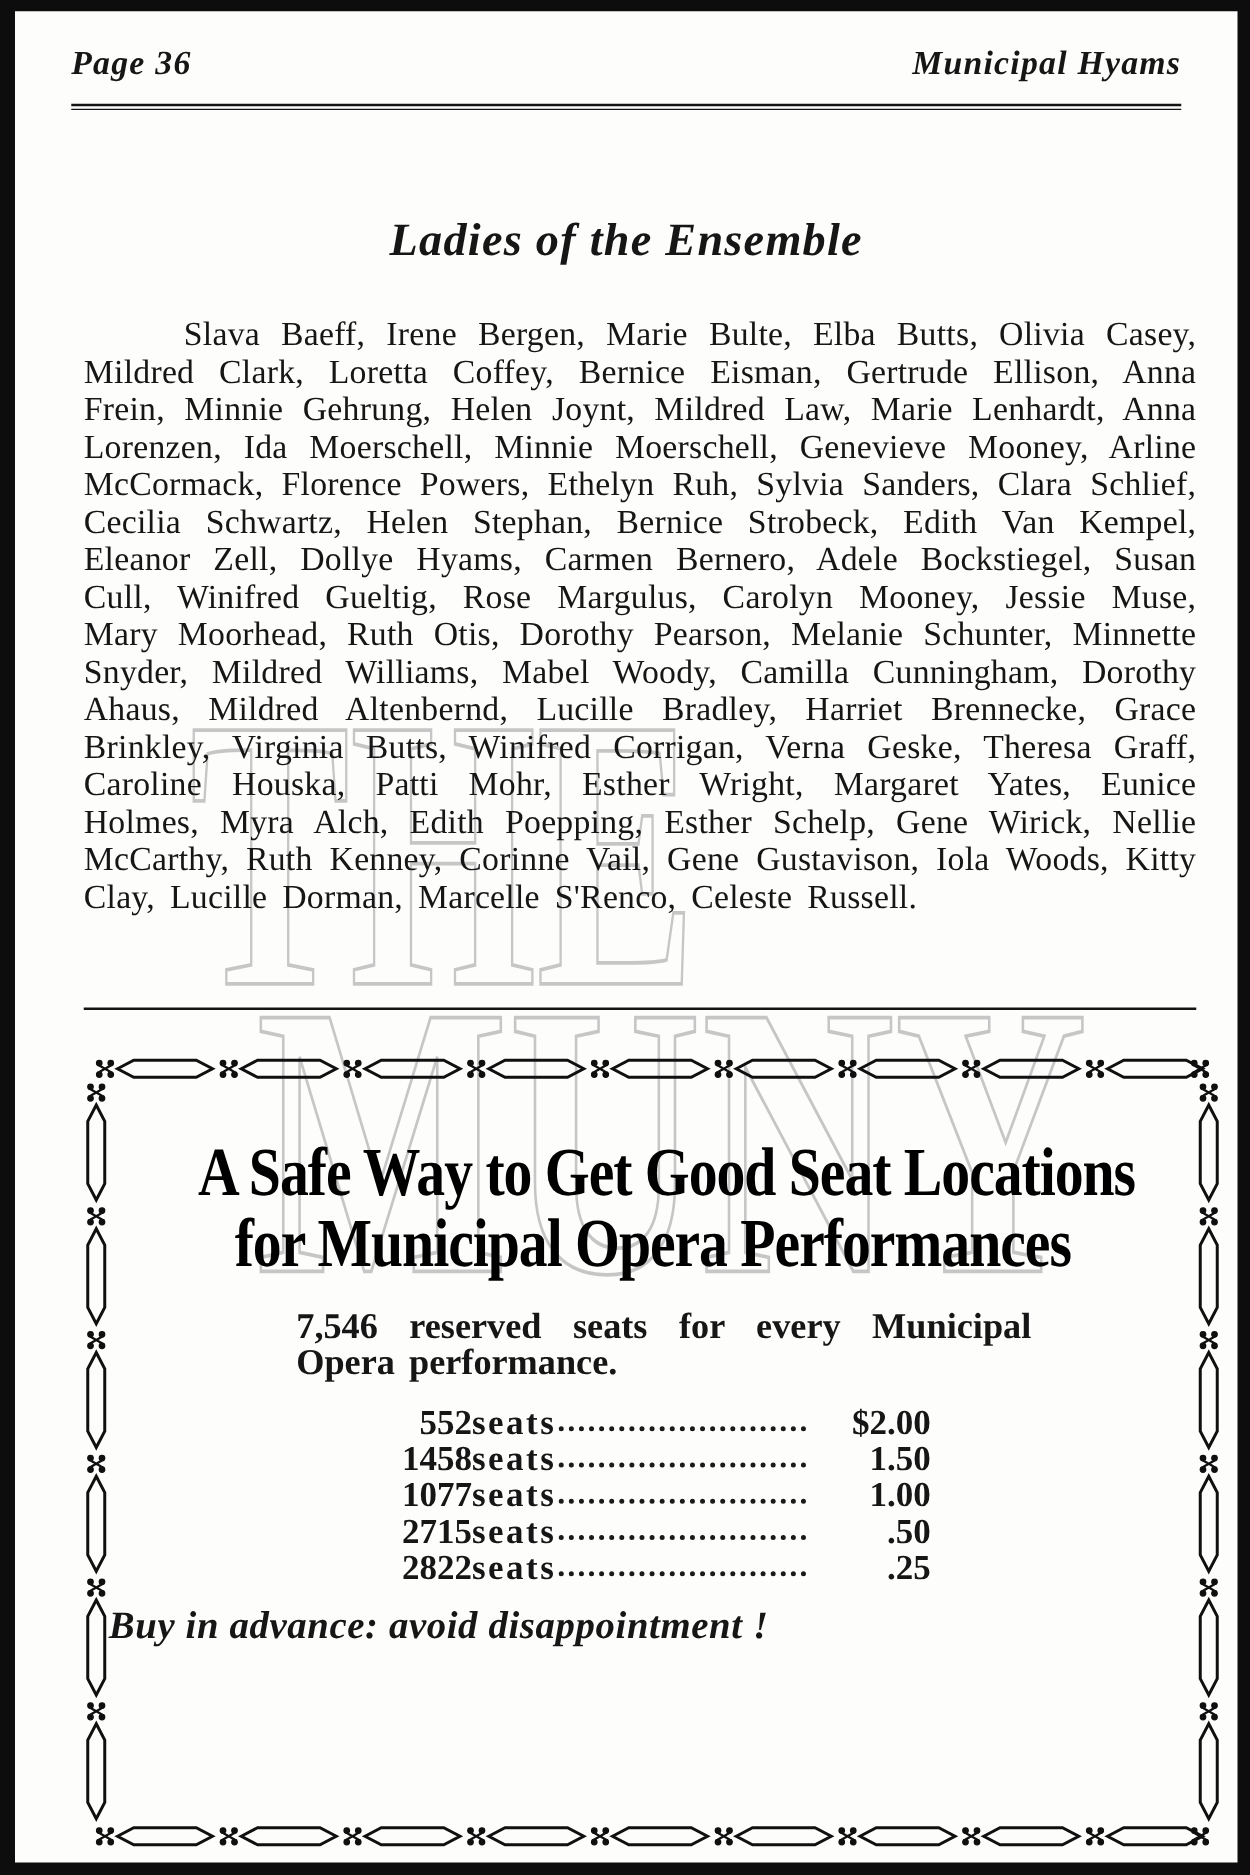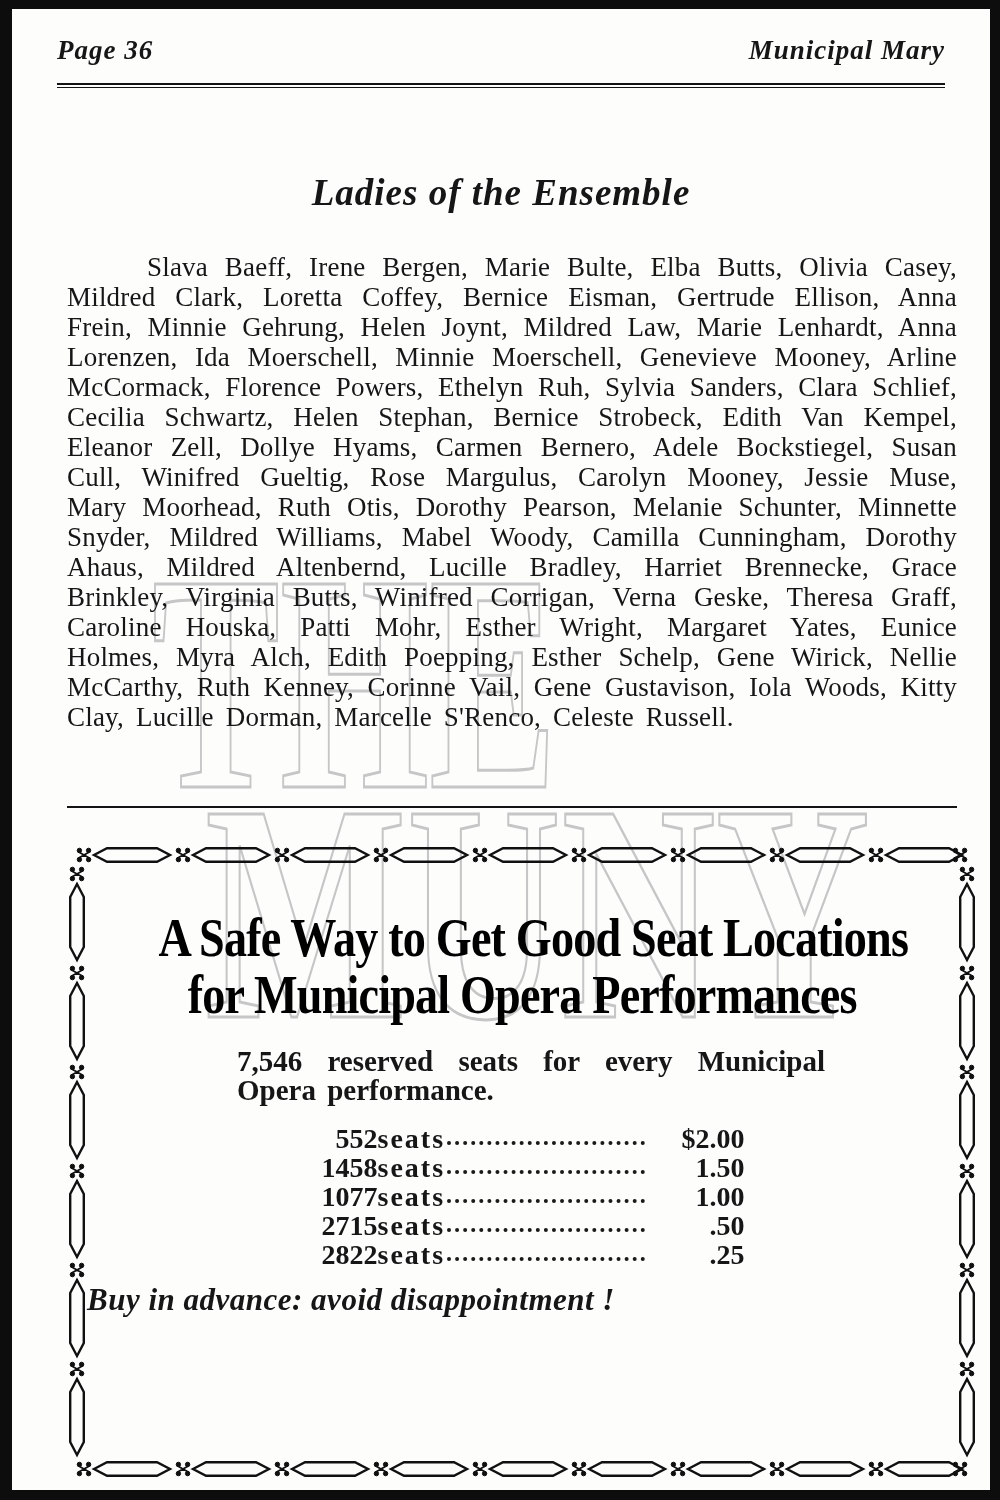--- a/index.html
+++ b/index.html
@@ -88,21 +88,21 @@
     </defs>
   </svg>
 
   <svg class="watermark" width="1000" height="1500" viewBox="0 0 1000 1500">
     <text x="140" y="778" font-size="310" textLength="405" lengthAdjust="spacingAndGlyphs">THE</text>
     <text x="193" y="1008" font-size="310" textLength="665" lengthAdjust="spacingAndGlyphs">MUNY</text>
   </svg>
 
   <div class="hdr">
     <span>Page 36</span>
-    <span>Municipal Mary</span>
+    <span>Municipal Hyams</span>
   </div>
   <div class="hdr-rule"></div>
 
   <h1 class="ens-title">Ladies of the Ensemble</h1>
   <p class="names">Slava Baeff, Irene Bergen, Marie Bulte, Elba Butts, Olivia Casey, Mildred Clark, Loretta Coffey, Bernice Eisman, Gertrude Ellison, Anna Frein, Minnie Gehrung, Helen Joynt, Mildred Law, Marie Lenhardt, Anna Lorenzen, Ida Moerschell, Minnie Moerschell, Genevieve Mooney, Arline McCormack, Florence Powers, Ethelyn Ruh, Sylvia Sanders, Clara Schlief, Cecilia Schwartz, Helen Stephan, Bernice Strobeck, Edith Van Kempel, Eleanor Zell, Dollye Hyams, Carmen Bernero, Adele Bockstiegel, Susan Cull, Winifred Gueltig, Rose Margulus, Carolyn Mooney, Jessie Muse, Mary Moorhead, Ruth Otis, Dorothy Pearson, Melanie Schunter, Minnette Snyder, Mildred Williams, Mabel Woody, Camilla Cunningham, Dorothy Ahaus, Mildred Altenbernd, Lucille Bradley, Harriet Brennecke, Grace Brinkley, Virginia Butts, Winifred Corrigan, Verna Geske, Theresa Graff, Caroline Houska, Patti Mohr, Esther Wright, Margaret Yates, Eunice Holmes, Myra Alch, Edith Poepping, Esther Schelp, Gene Wirick, Nellie McCarthy, Ruth Kenney, Corinne Vail, Gene Gustavison, Iola Woods, Kitty Clay, Lucille Dorman, Marcelle S'Renco, Celeste Russell.</p>
 
   <div class="mid-rule"></div>
 
   <div class="adbox">
 

